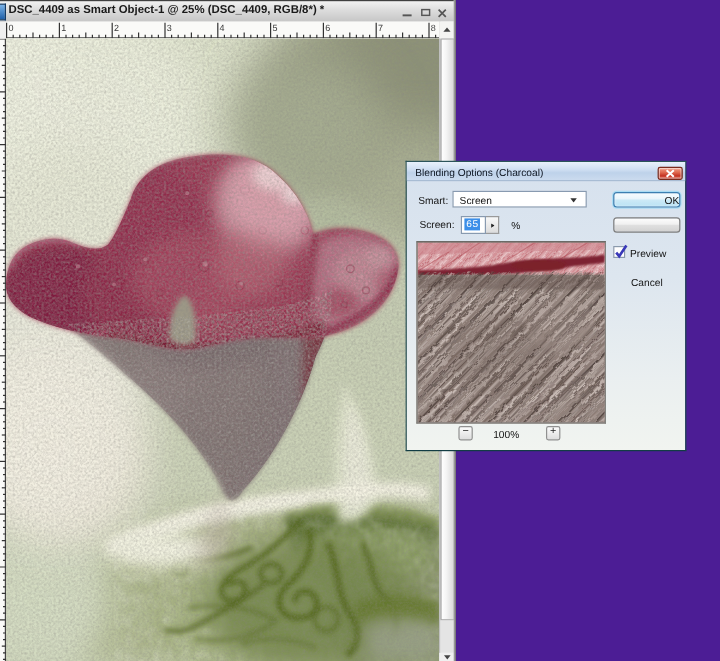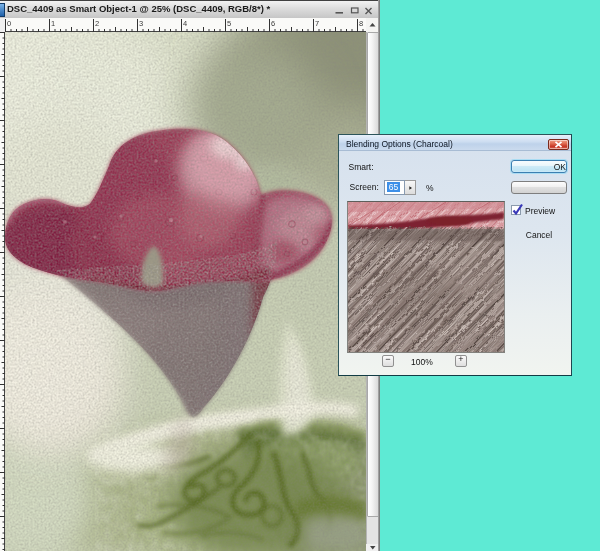--- a/index.html
+++ b/index.html
@@ -1,18 +1,18 @@
 <!DOCTYPE html>
 <html><head>
 <meta charset="utf-8">
 <style>
   html,body{margin:0;padding:0;}
   body{width:600px;height:551px;overflow:hidden;background:#7e7e7e;
        font-family:"Liberation Sans", sans-serif;}
-  #root{position:absolute;left:0;top:0;width:600px;height:551px;background:#5eead4;}
+  #root{position:absolute;left:0;top:0;width:600px;height:551px;background:#4c1d95;}
   .abs{position:absolute;}
 
   
   #win{left:0;top:0;width:380px;height:551px;background:#f0f0f0;}
   #titlebar{left:0;top:0;width:380px;height:18px;
     background:linear-gradient(180deg,#f2f2f2 0%,#dcdcdc 45%,#c6c6c6 100%);
     border-top:1px solid #404040; box-sizing:border-box;}
   #titleicon{left:0;top:3px;width:4px;height:12px;
     background:linear-gradient(180deg,#7ab3e8,#1e5fa8);border:1px solid #123a66;border-left:none;}
   #titletext{left:7px;top:3px;font-size:9.5px;font-weight:bold;color:#1a1a1a;white-space:nowrap;}
@@ -57,21 +57,21 @@
     box-sizing:border-box;text-align:center;}
   #okbtn span{position:absolute;width:100%;left:0;top:1px;font-size:8.5px;color:#151515;text-align:right;}
   #cancelbtn{left:172px;top:45.5px;width:56px;height:13px;border-radius:3px;
     border:1px solid #7e7e7e;
     background:linear-gradient(180deg,#fdfdfd 0%,#f0f0f0 45%,#e0e0e0 50%,#d2d2d2 100%);
     box-sizing:border-box;text-align:center;}
   #cancelbtn span{position:absolute;width:100%;left:0;top:1px;font-size:8.5px;color:#151515;margin-top:47px;}
   #opinput{left:45px;top:44.5px;width:21px;height:15px;background:#fff;
     border:1px solid #889ab0;box-sizing:border-box;}
   #opsel{position:absolute;left:2px;top:1.5px;width:13px;height:10px;background:#3d8fe8;
-    color:#fff;font-size:8.5px;line-height:10px;text-align:center;}
+    color:#fff;font-size:8.5px;line-height:10px;text-align:center;font-family:Liberation Mono, monospace;}
   #oparrow{left:66px;top:44.5px;width:11px;height:15px;
     background:linear-gradient(180deg,#f8f8f8,#dcdcdc);border:1px solid #9a9a9a;border-left:none;
     box-sizing:border-box;}
   #thumb{left:8px;top:66px;width:158px;height:152px;border:1px solid #82827e;
     border-top-color:#5e5e5a;box-sizing:border-box;background:#998a84;overflow:hidden;}
   #chk{left:172px;top:70px;width:10px;height:10px;background:#fff;border:1px solid #8a9aac;
     box-sizing:border-box;}
   .zbtn{width:12px;height:12px;border:1px solid #909090;border-radius:2px;
     background:linear-gradient(180deg,#fbfbfb,#dedede);box-sizing:border-box;text-align:center;}
   .zbtn span{position:absolute;width:100%;left:0;top:-2px;font-size:9px;color:#222;}
@@ -522,20 +522,26 @@
 
   <div id="dlg" class="abs">
     <div id="dlgtitle" class="abs"></div>
     <div id="dlgtitletext" class="abs">Blending Options (Charcoal)</div>
     <div id="dlgclose" class="abs"></div>
     <svg class="abs" style="left:209px;top:4px;width:21px;height:11px" viewBox="0 0 21 11">
       <path d="M7.5 2.8 L13.5 8.2 M13.5 2.8 L7.5 8.2" stroke="#ffffff" stroke-width="1.7"></path>
     </svg>
 
     <div class="lbl abs" style="left:9.5px;top:27px;">Smart:</div>
+    <div id="combo" class="abs">
+        <span class="ctext">Screen</span>
+      <svg style="position:absolute;right:7px;top:5px" width="6" height="4" viewBox="0 0 6 4">
+          <path d="M0.3 0.3 L5.7 0.3 L3 3.7 Z" fill="#333"></path>
+        </svg>
+    </div>
     <div id="okbtn" class="abs">
         <span>OK</span>
       </div>
     <div id="cancelbtn" class="abs">
         <span>Cancel</span>
       </div>
 
     <div class="lbl abs" style="left:10.5px;top:47px;">Screen:</div>
     <div id="opinput" class="abs">
         <div id="opsel">65</div>

